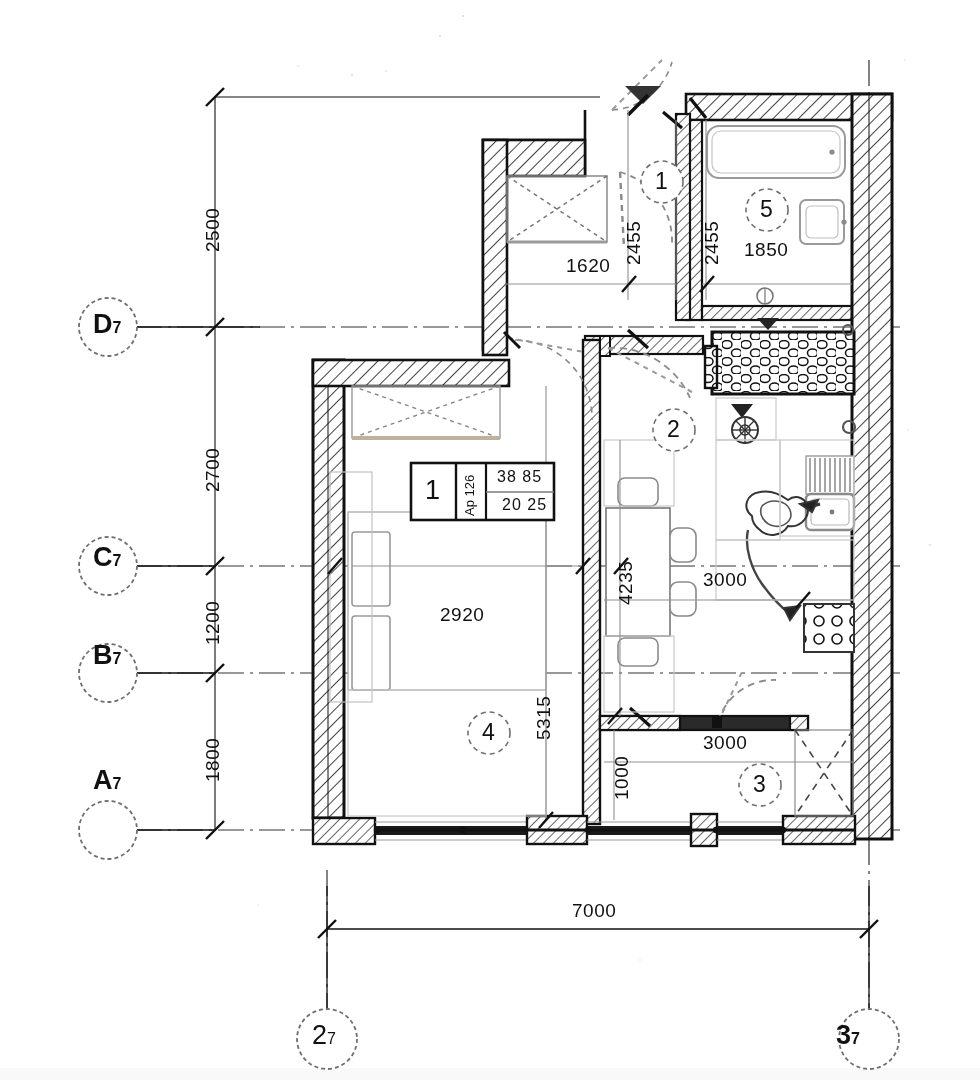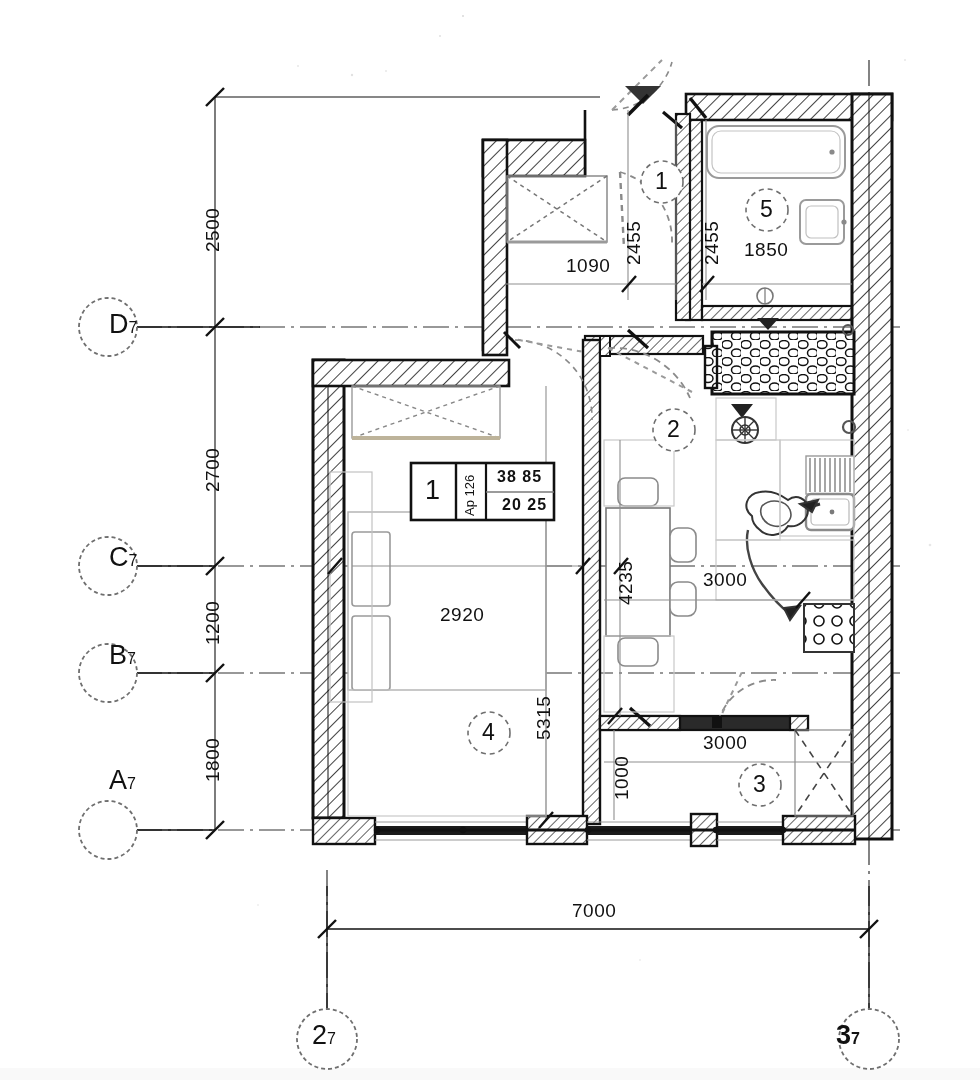--- a/index.html
+++ b/index.html
@@ -17,26 +17,26 @@
   .lbl{
     position:absolute;
     font-family:"Liberation Sans", sans-serif;
     color:#111;
     white-space:nowrap;
     line-height:1;
     user-select:none;
   }
   .dim{font-size:19px;letter-spacing:0.5px;}
   .dimv{font-size:19px;letter-spacing:0.5px;transform-origin:left top;transform:rotate(-90deg);}
-  .axislbl{font-size:27px;font-weight:400;margin-left:16px;}
+  .axislbl{font-size:27px;font-weight:700;}
   .axissub{font-size:16px;}
   .roomnum{font-size:23px;}
   .aptnum{font-size:27px;}
   .aptcode{font-size:13px;transform-origin:left top;transform:rotate(-90deg);}
-  .aptval{font-size:16px;letter-spacing:1px;font-weight:bold;}
+  .aptval{font-size:16px;letter-spacing:1px;}
   .bottomaxis{font-size:27px;}
 </style>
 </head>
 <body>
 
 <div id="stage">
 
 <svg id="plan" viewBox="0 0 980 1080">
   <defs>
 
@@ -419,21 +419,21 @@
 <div class="lbl axislbl" style="left:93px;top:767px;"><span>A</span><span class="axissub">7</span></div>
 
 <div class="lbl bottomaxis" style="left:312px;top:1022px;text-align:center;"><span>2</span><span class="axissub">7</span></div>
 <div class="lbl bottomaxis" style="left:836px;top:1022px;font-weight:bold;"><span>3</span><span class="axissub">7</span></div>
 
 <div class="lbl dimv" style="left:203px;top:252px;">2500</div>
 <div class="lbl dimv" style="left:203px;top:492px;">2700</div>
 <div class="lbl dimv" style="left:203px;top:645px;">1200</div>
 <div class="lbl dimv" style="left:203px;top:782px;">1800</div>
 
-<div class="lbl dim" style="left:566px;top:256px;">1090</div>
+<div class="lbl dim" style="left:566px;top:256px;">1620</div>
 <div class="lbl dimv" style="left:624px;top:265px;">2455</div>
 <div class="lbl dimv" style="left:702px;top:265px;">2455</div>
 <div class="lbl dim" style="left:744px;top:240px;">1850</div>
 
 <div class="lbl dim" style="left:440px;top:570px;margin-top:35px;">2920</div>
 <div class="lbl dimv" style="left:534px;top:740px;">5315</div>
 <div class="lbl dimv" style="left:616px;top:605px;">4235</div>
 <div class="lbl dim" style="left:703px;top:570px;">3000</div>
 <div class="lbl dim" style="left:703px;top:733px;">3000</div>
 <div class="lbl dimv" style="left:612px;top:800px;">1000</div>

